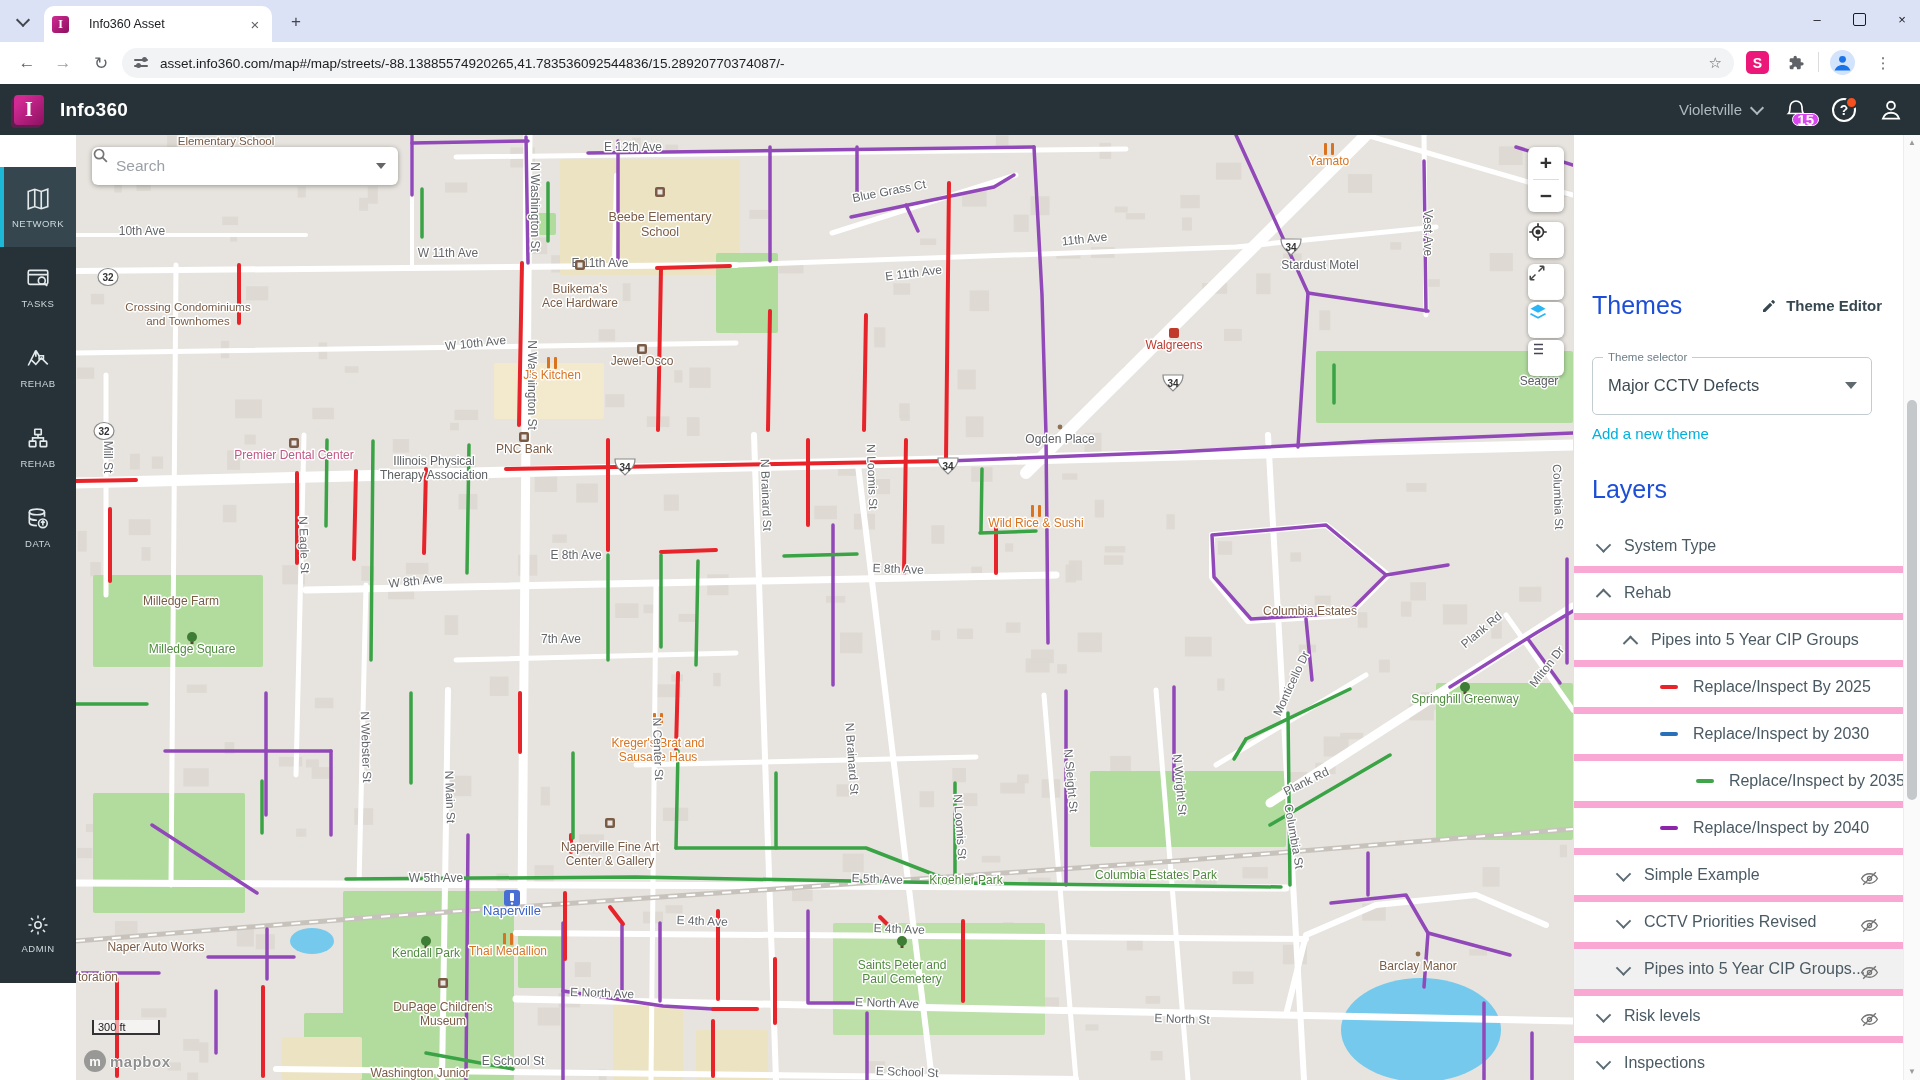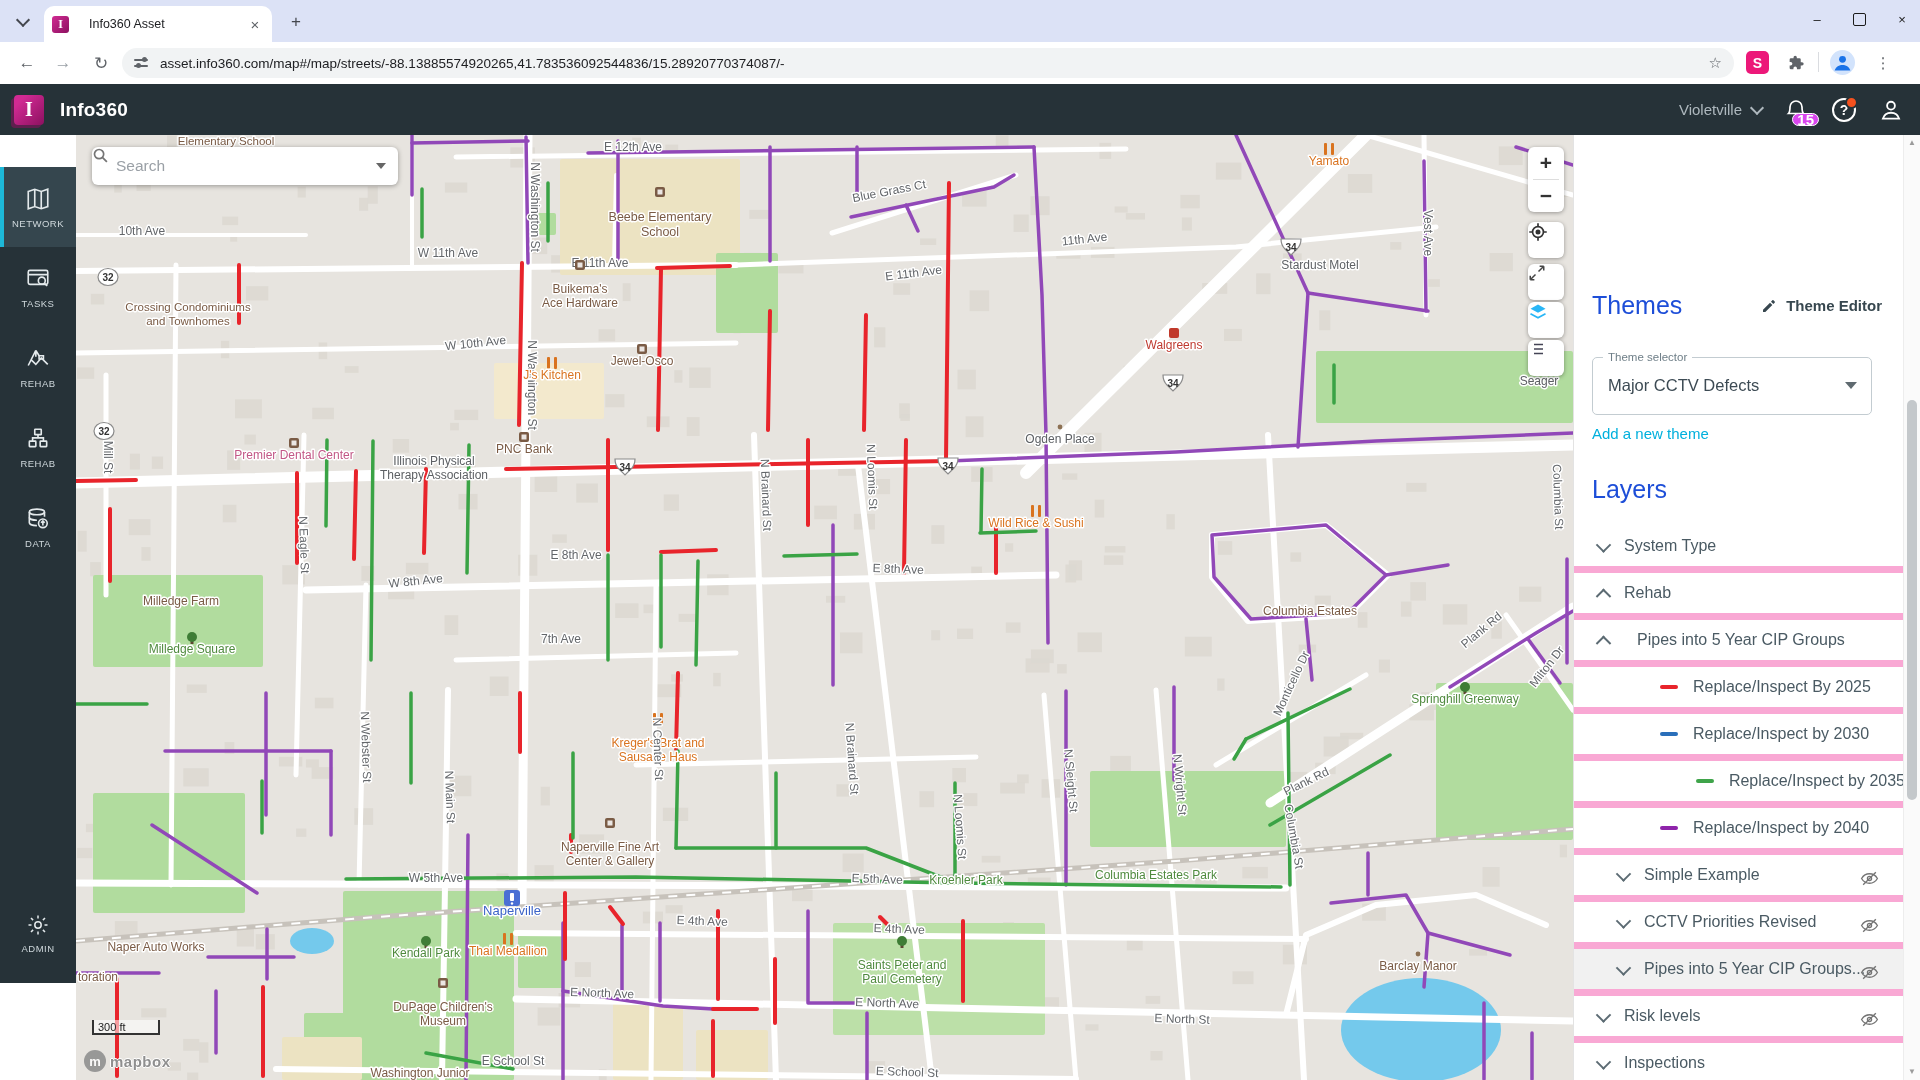--- a/index.html
+++ b/index.html
@@ -807,21 +807,21 @@
   <h1 id="layers-head">Layers</h1>
   <div id="layer-tree">
       <div class="layer-row" style="padding-left: 24px;">
         <span class="chev d"></span>
         <span class="txt">System Type</span>
       </div>
       <div class="layer-row" style="padding-left: 24px;">
         <span class="chev u"></span>
         <span class="txt">Rehab</span>
       </div>
-      <div class="layer-row" style="padding-left: 24px; gap: 13px;">
+      <div class="layer-row" style="padding-left: 51px;">
         <span class="chev u"></span>
         <span class="txt">Pipes into 5 Year CIP Groups</span>
       </div>
       <div class="layer-row" style="padding-left: 86px;">
         <span class="swatch" style="background: rgb(232, 36, 43);"></span>
         <span class="txt">Replace/Inspect By 2025</span>
       </div>
       <div class="layer-row" style="padding-left: 86px;">
         <span class="swatch" style="background: rgb(42, 111, 186);"></span>
         <span class="txt">Replace/Inspect by 2030</span>

